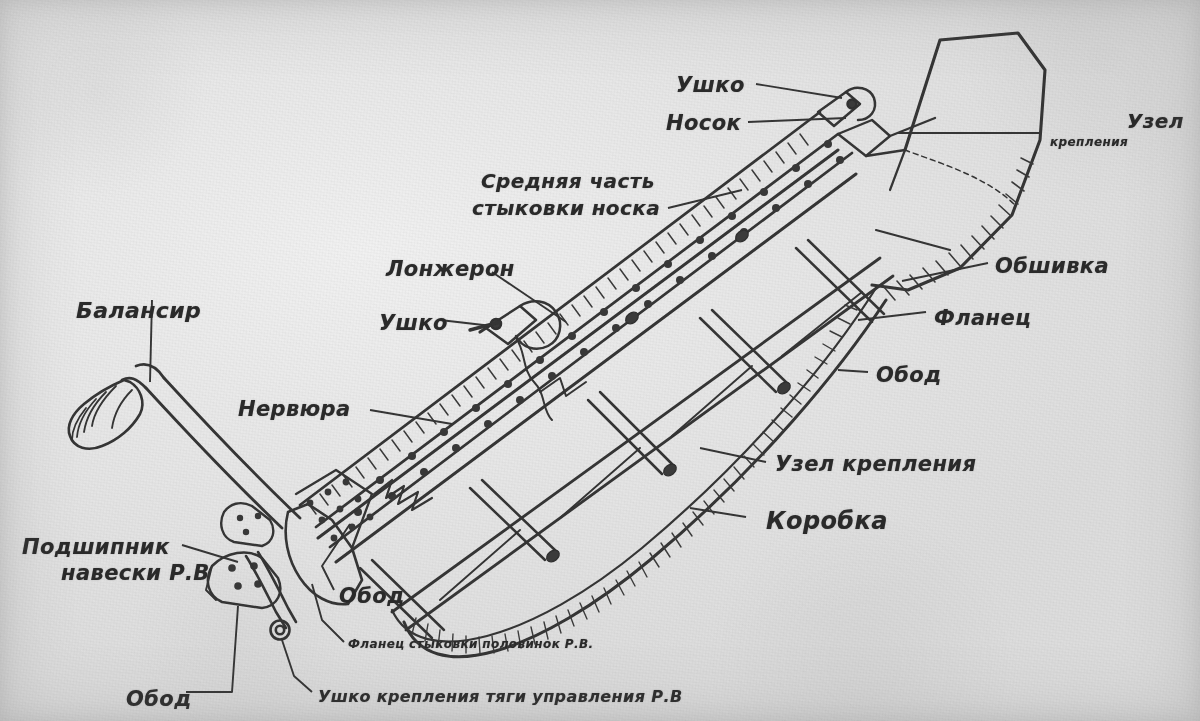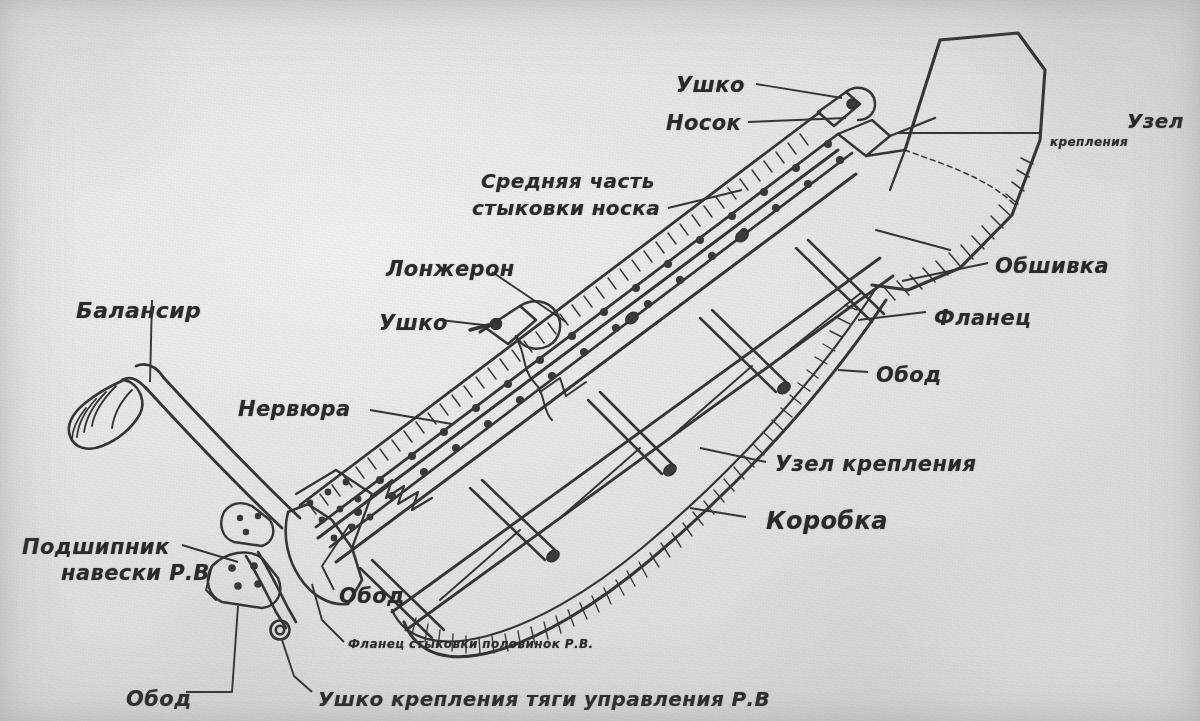--- a/index.html
+++ b/index.html
@@ -370,18 +370,18 @@
     <div class="lbl" style="left:379px; top:312px; font-size:21px;">Ушко</div>
     <div class="lbl" style="left:76px;  top:281px; font-size:22px;margin-top:18px;">Балансир</div>
     <div class="lbl" style="left:238px; top:398px; font-size:21px;">Нервюра</div>
     <div class="lbl" style="left:876px; top:364px; font-size:21px;">Обод</div>
     <div class="lbl" style="left:775px; top:453px; font-size:21px;">Узел крепления</div>
     <div class="lbl" style="left:766px; top:508px; font-size:24px;font-style:italic;">Коробка</div>
     <div class="lbl" style="left:22px;  top:536px; font-size:21px;">Подшипник</div>
     <div class="lbl" style="left:22px;  top:562px; font-size:21px;margin-left:39px;">навески Р.В</div>
     <div class="lbl" style="left:339px; top:585px; font-size:21px;">Обод</div>
     <div class="lbl" style="left:348px; top:638px; font-size:12px;">Фланец стыковки  половинок Р.В.</div>
-    <div class="lbl" style="left:318px; top:688px; font-size:20px;">Ушко крепления  тяги управления Р.В</div>
+    <div class="lbl" style="left:318px; top:688px; font-size:16px;">Ушко крепления  тяги управления Р.В</div>
     <div class="lbl" style="left:126px; top:688px; font-size:21px;">Обод</div>
   </div>
 
   <div id="vignette"></div>
 </div>
 
 </body></html>

